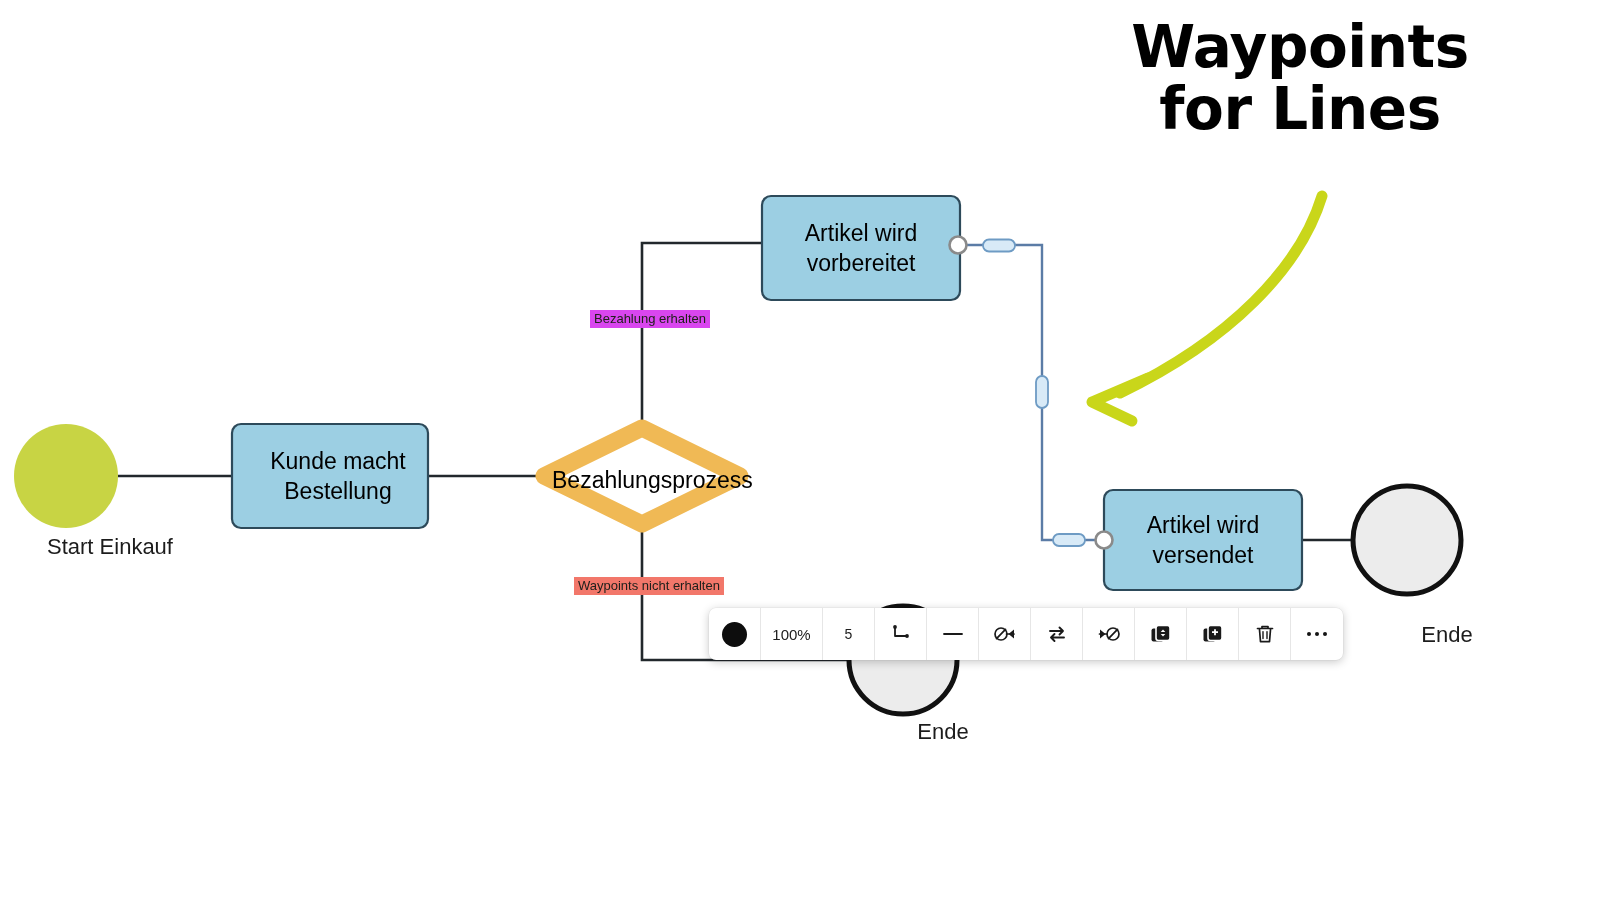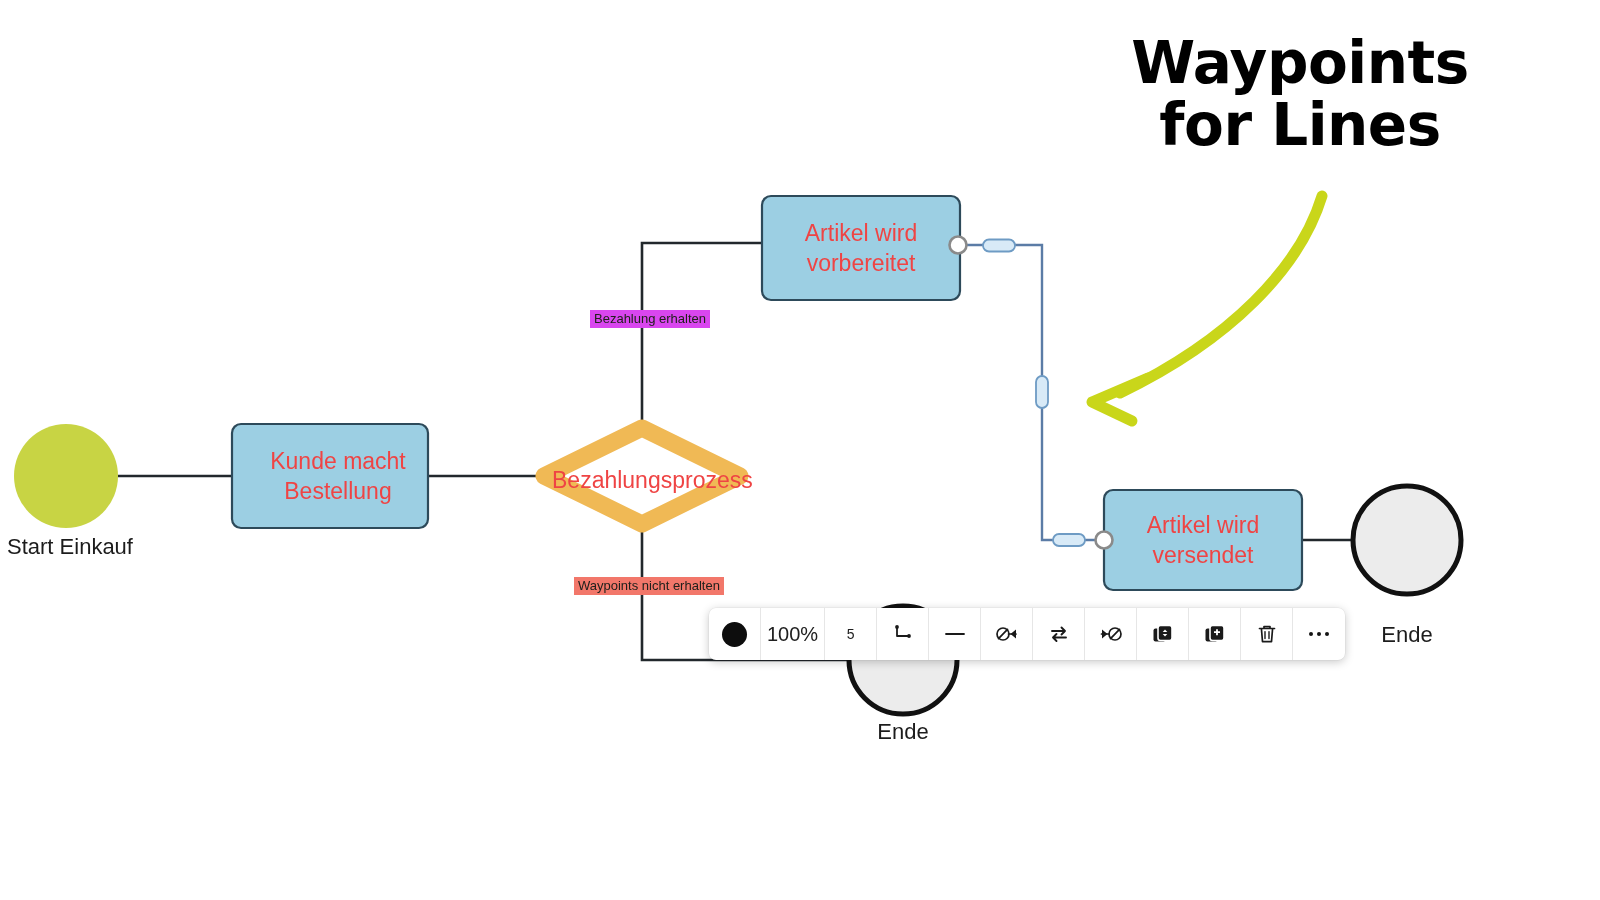--- a/index.html
+++ b/index.html
@@ -19,49 +19,50 @@
     position: absolute;
     inset: 0;
     width: 1600px;
     height: 900px;
   }
 
   
   .headline {
     position: absolute;
     left: 1090px;
-    top: 32px;
+    top: 16px;
     width: 420px;
     text-align: center;
     font-family: "DejaVu Sans", sans-serif;
     font-weight: 700;
     font-size: 58px;
     line-height: 1.07;
     letter-spacing: -0.5px;
     color: #000000;
     white-space: pre-line;
   }
 
   
   .node-label {
     position: absolute;
     text-align: center;
-    color: #ef4444;
+    color: #000000;
     font-family: "Liberation Sans", sans-serif;
     font-size: 23px;
     line-height: 1.32;
     white-space: pre-line;
     pointer-events: none;
   }
   .outside-label {
     position: absolute;
     text-align: center;
     color: #1c1c1c;
     font-family: "Liberation Sans", sans-serif;
     font-size: 22px;
+    padding-left: 40px;
   }
   .edge-label {
     position: absolute;
     font-family: "Liberation Sans", sans-serif;
     font-size: 13px;
     color: #20201c;
     padding: 2px 4px 3px 4px;
     white-space: nowrap;
     line-height: 1;
   }
@@ -96,21 +97,21 @@
   .tb-item:last-child { border-right: none; }
   .tb-item.wide { min-width: 62px; }
   .tb-swatch {
     width: 25px;
     height: 25px;
     border-radius: 50%;
     background: #0d0d0d;
   }
   .tb-num {
     font-family: "Liberation Sans", sans-serif;
-    font-size: 20px;
+    font-size: 15px;
     color: #202020;
   }
   .tb-num.small { font-size: 14px; }
   .tb-icon { display: block; }
   .dots {
     display: flex;
     gap: 3.5px;
     align-items: center;
   }
   .dots i {

